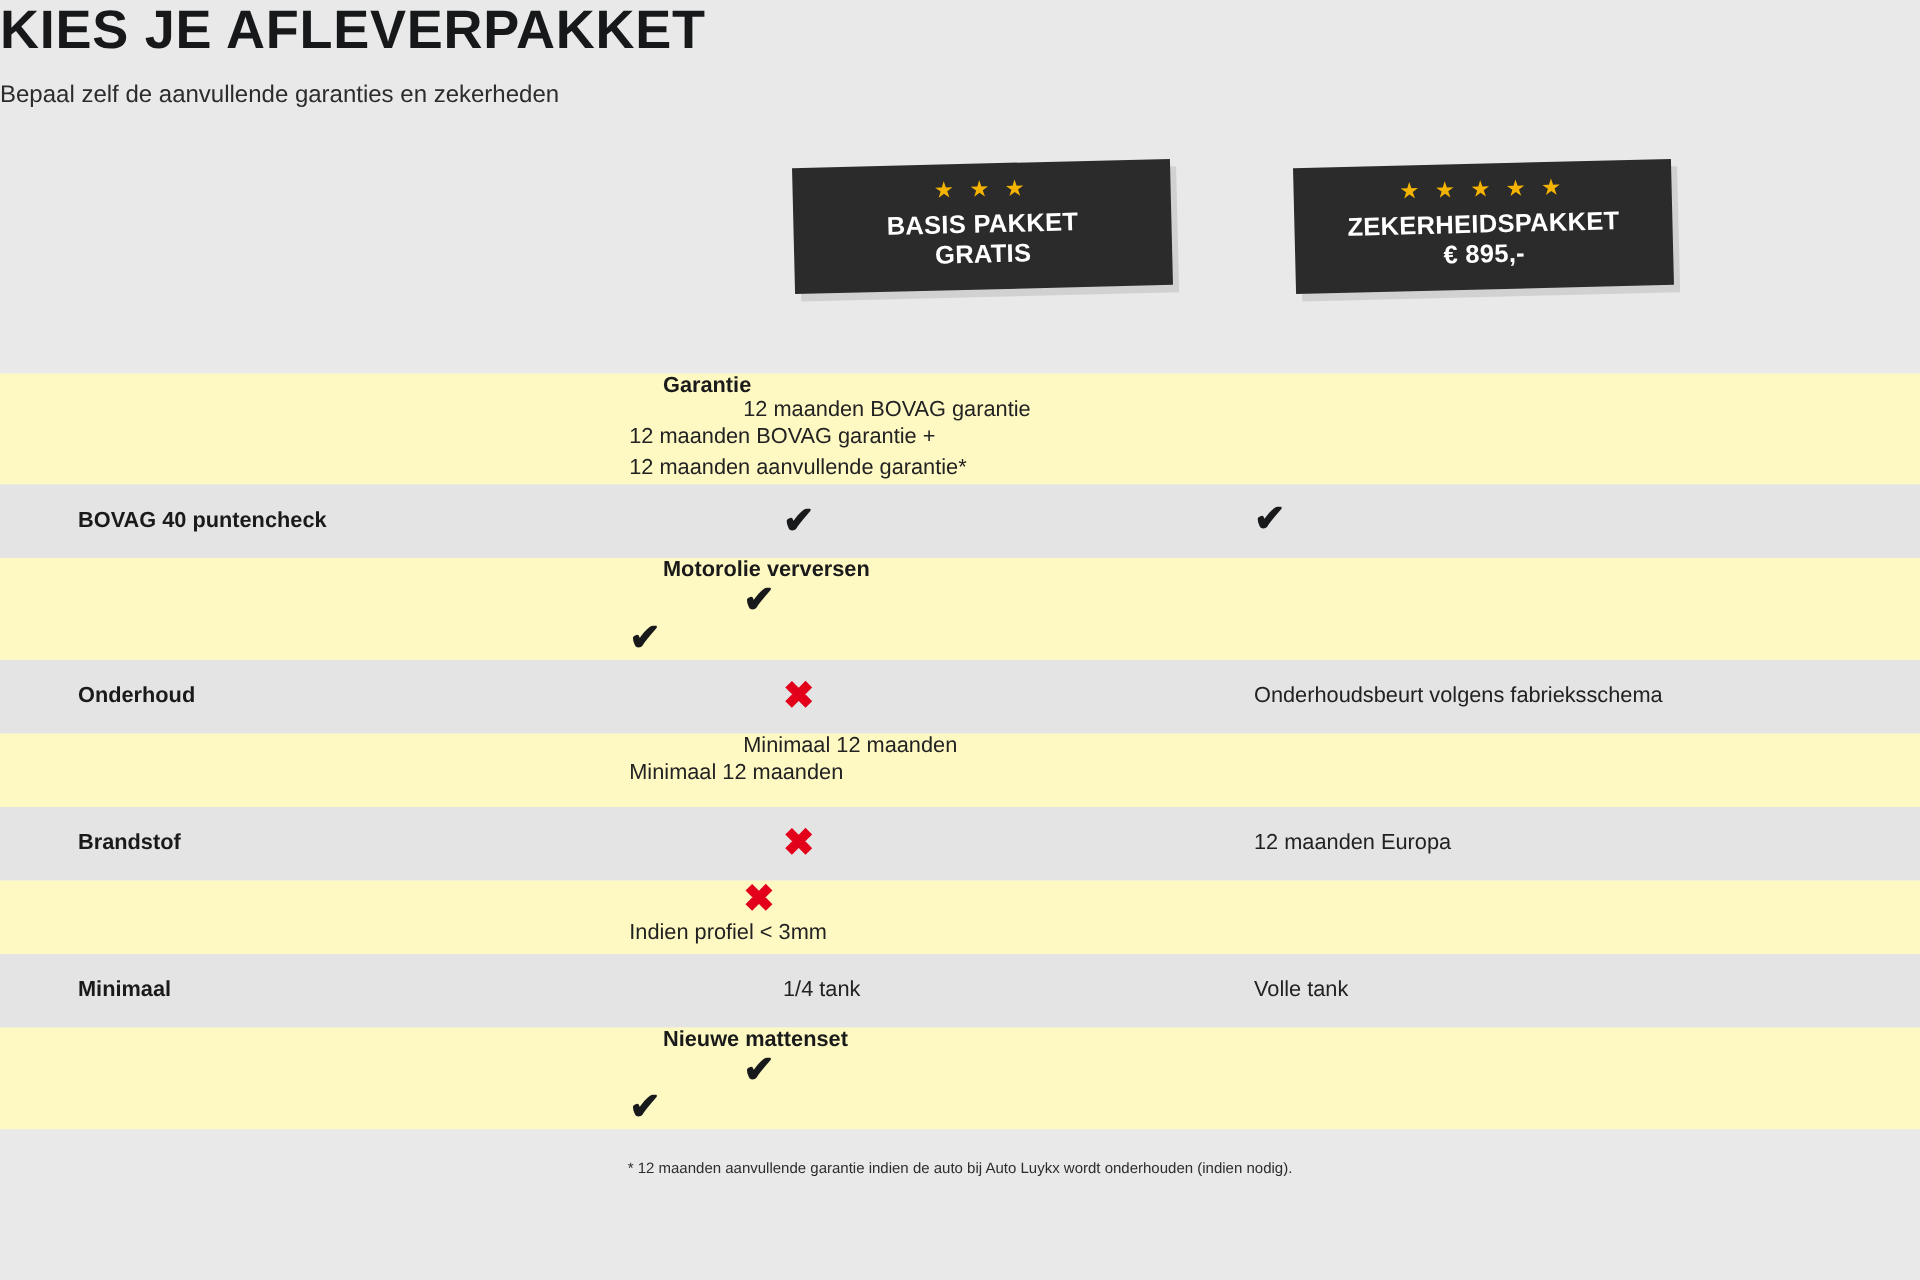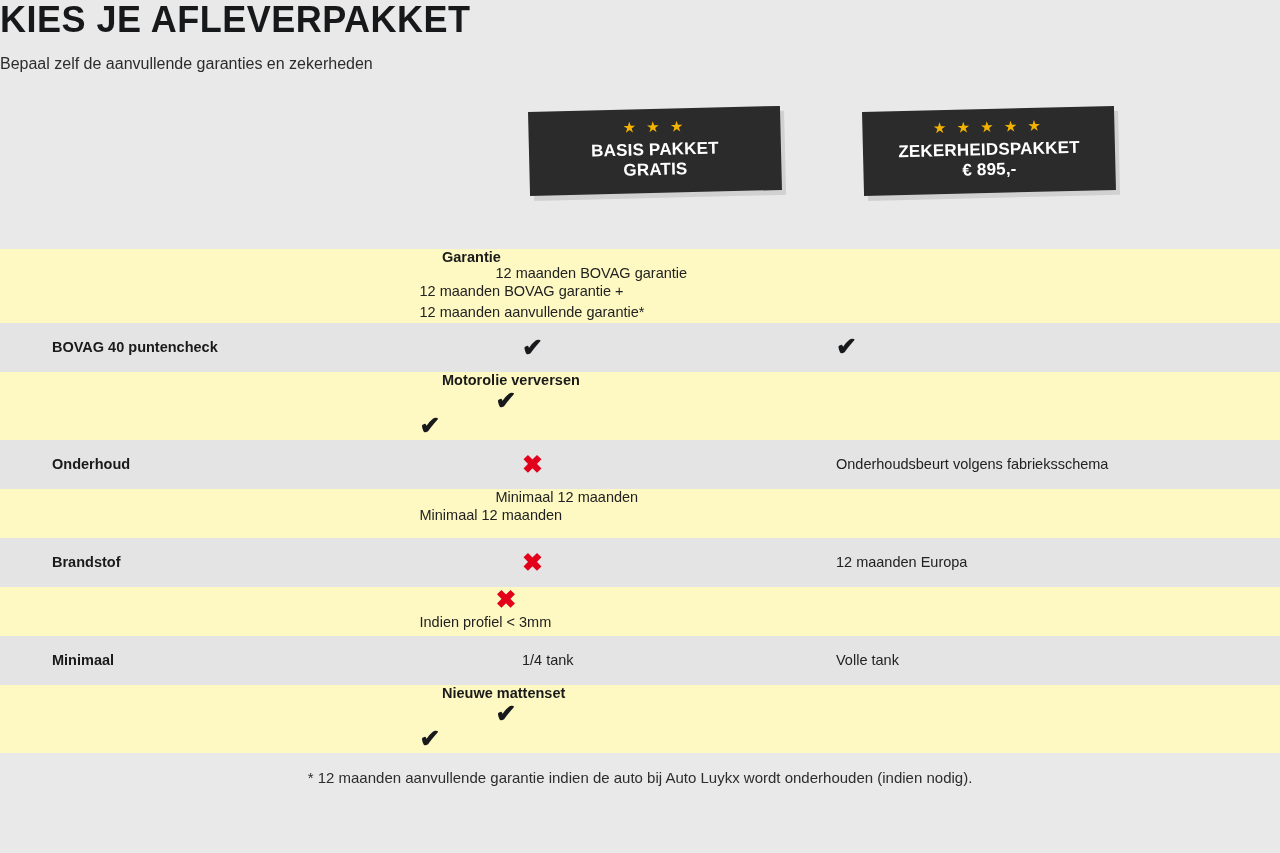--- a/index.html
+++ b/index.html
@@ -134,21 +134,21 @@
   .mark.check { color: #18191b; font-weight: bold; }
   .mark.cross { color: #e2001a; font-weight: bold; }
 
   
   .footnote-bar {
     background: #e9e9e9;
     text-align: center;
     padding-top: 16px;
   }
   .footnote {
-    font-size: 15px;
+    font-size: 10px;
     color: #2d2d2d;
   }
 </style>
 </head>
 <body>
 
 <div class="page">
 
   <div class="header">
     <h1 class="title">KIES JE AFLEVERPAKKET</h1>

